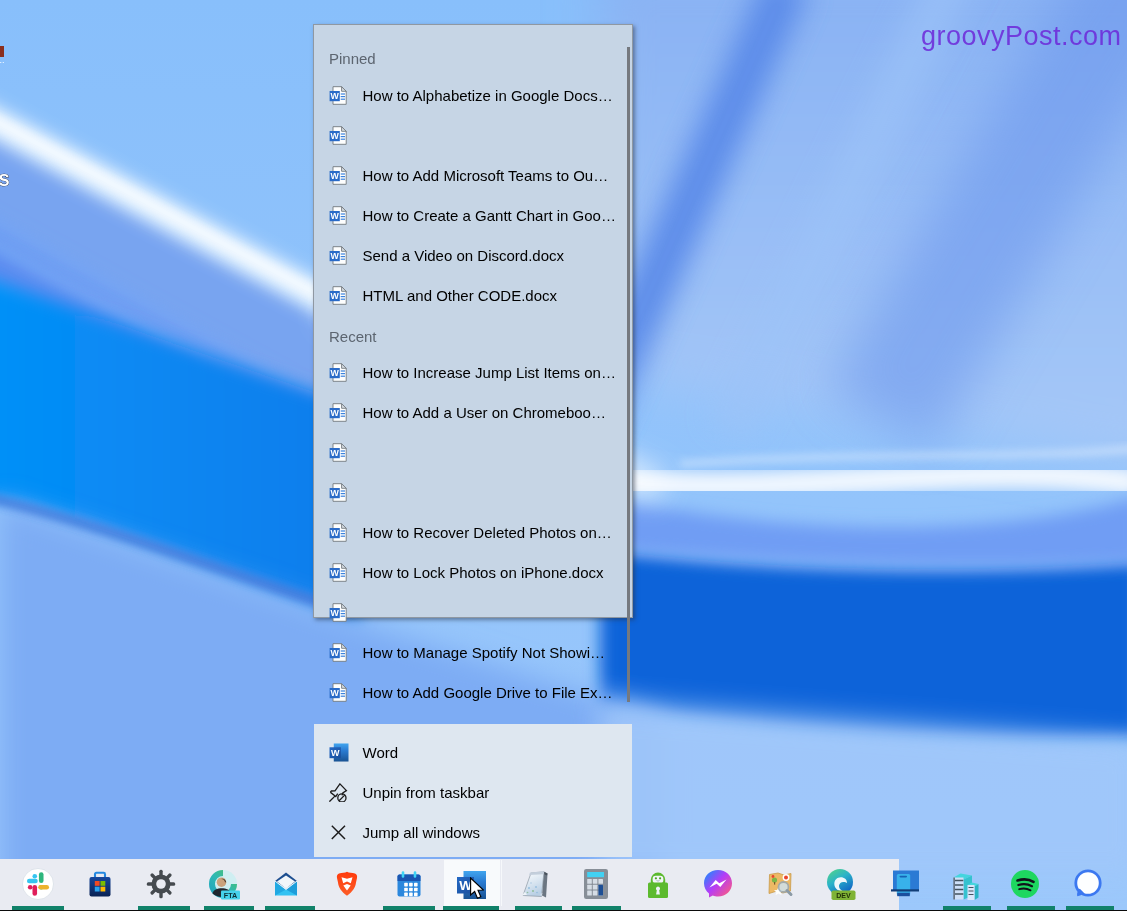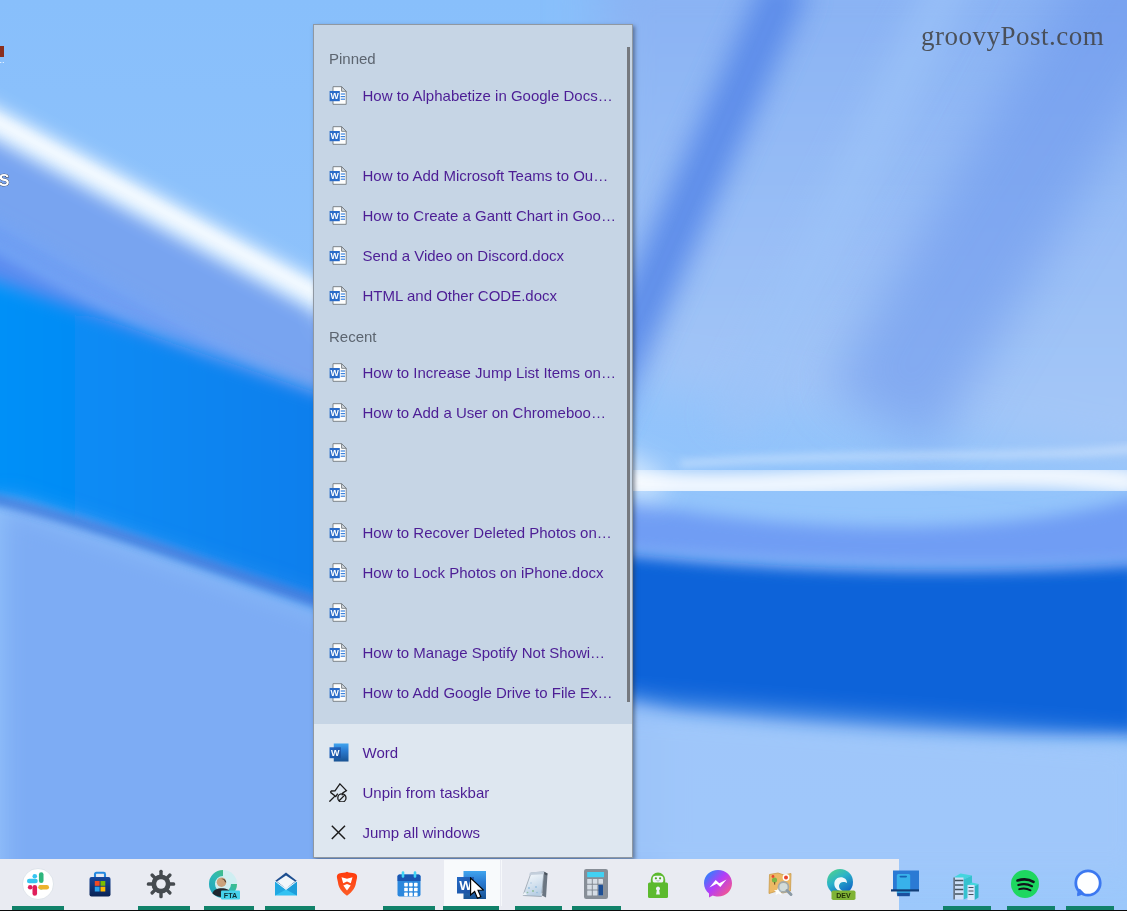--- a/index.html
+++ b/index.html
@@ -1,23 +1,23 @@
 <!DOCTYPE html>
 <html><head>
 <meta charset="utf-8">
 <style>
 *{margin:0;padding:0;box-sizing:border-box}
 html,body{width:1127px;height:911px;overflow:hidden;font-family:"Liberation Sans",sans-serif;background:#8abefb}
 #wall{position:absolute;left:0;top:0;width:1127px;height:911px}
-#gp{position:absolute;top:21px;left:921px;width:185px;font-family:Liberation Serif, serif;font-size:27px;color:#404040;opacity:.85;letter-spacing:.5px}
-
-#jl{position:absolute;left:313px;top:24px;width:320px;height:834px;background:#c6d5e5;border:1px solid #8f98a2;box-shadow:2px 2px 4px rgba(40,50,70,.5)}
+#gp{position:absolute;top:21px;left:921px;width:185px;font-family:Liberation Sans, sans-serif;font-size:27px;color:#6d28d9;opacity:.85;letter-spacing:.5px}
+
+#jl{position:absolute;left:313px;top:24px;width:320px;height:594px;background:#c6d5e5;border:1px solid #8f98a2;box-shadow:2px 2px 4px rgba(40,50,70,.5)}
 #jl .tasks-bg{position:absolute;left:0;top:699px;width:318px;height:133px;background:#dee7f0}
 .row{position:absolute;left:0;width:318px;height:40px;display:flex;align-items:center}
-.row .txt{font-size:15px;color:#4c1d95;white-space:nowrap}
+.row .txt{font-size:15px;color:#000000;white-space:nowrap}
 .hdr{position:absolute;left:15px;height:40px;display:flex;align-items:center;font-size:15px;color:#5c6570}
 .dicon{margin-left:15px;margin-right:14.5px;width:19px;height:19px;flex:0 0 19px}
 
 #tb{position:absolute;left:0;top:859px;width:899px;height:52px;background:#e9ebf2}
 #tb .hl{position:absolute;left:444px;top:1px;width:56px;height:46px;background:#f8fafc}
 .tbi{position:absolute;top:9px;width:32px;height:32px}
 .ind{position:absolute;top:47px;height:4px;background:#11826a}
 #blackline{position:absolute;left:0;top:909.5px;width:1127px;height:1.5px;background:#0b0b0b}
 </style>
 </head>

